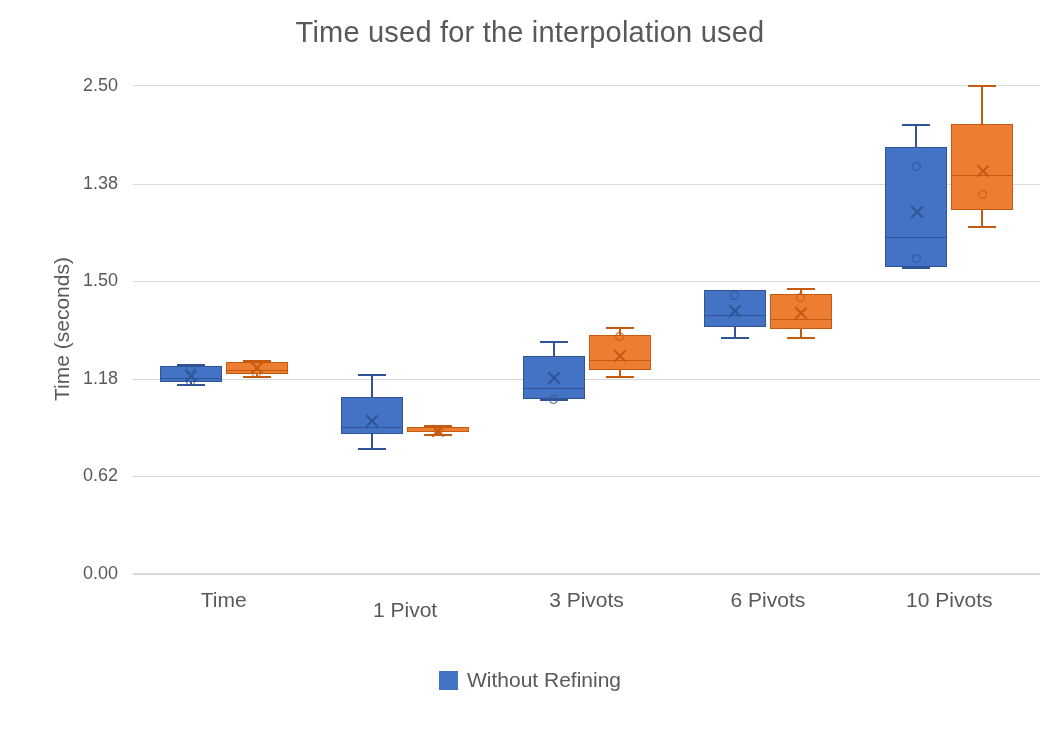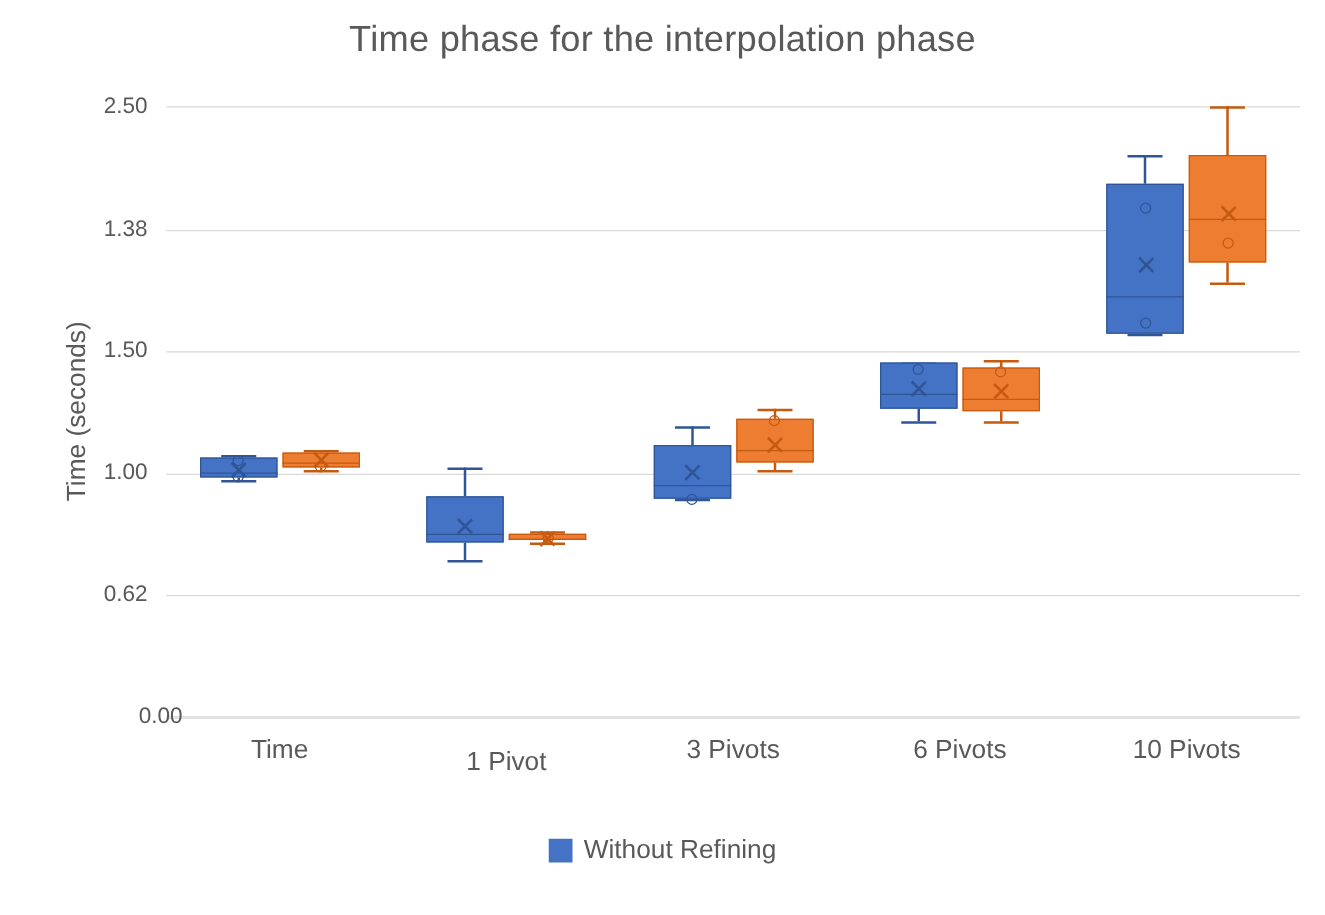--- a/index.html
+++ b/index.html
@@ -74,40 +74,40 @@
   }
   .legend-item{display:flex;align-items:center;gap:9px;}
   .legend-swatch{width:19px;height:19px;display:inline-block;}
   .legend-label{font-size:21px;color:#595959;}
 </style>
 <style>#mx-0-0:before,#mx-0-0:after{background:#2F5597;}</style><style>#mx-0-1:before,#mx-0-1:after{background:#2F5597;}</style><style>#mx-0-2:before,#mx-0-2:after{background:#2F5597;}</style><style>#mx-0-3:before,#mx-0-3:after{background:#2F5597;}</style><style>#mx-0-4:before,#mx-0-4:after{background:#2F5597;}</style><style>#mx-1-0:before,#mx-1-0:after{background:#C55A11;}</style><style>#mx-1-1:before,#mx-1-1:after{background:#C55A11;}</style><style>#mx-1-2:before,#mx-1-2:after{background:#C55A11;}</style><style>#mx-1-3:before,#mx-1-3:after{background:#C55A11;}</style><style>#mx-1-4:before,#mx-1-4:after{background:#C55A11;}</style></head>
 <body>
 
 <div id="chart-root">
 
-  <div class="chart-title">Time phase for the interpolation phase</div>
+  <div class="chart-title">Time used for the interpolation used</div>
 
   <div id="y-axis"></div>
   <div id="y-axis-title-wrap">
     <div class="y-axis-title">Time (seconds)</div>
   </div>
 
   <div class="plot-area" id="plot-area">
       <div class="gridline" style="top: 488px;"></div>
       <div class="gridline" style="top: 390.4px;"></div>
       <div class="gridline" style="top: 292.8px;"></div>
       <div class="gridline" style="top: 195.2px;"></div>
       <div class="gridline" style="top: 97.6px;"></div>
     </div>
   <div class="axis-line-x"></div>
 
   <div id="ticks-y">
-      <div class="ytick" style="top: 573px; left: 0px; padding-left: 28px;">0.00</div>
+      <div class="ytick" style="top: 573px; left: 0px;">0.00</div>
       <div class="ytick" style="top: 475.4px; left: 0px;">0.62</div>
-      <div class="ytick" style="top: 377.8px; left: 0px;">1.00</div>
+      <div class="ytick" style="top: 377.8px; left: 0px;">1.18</div>
       <div class="ytick" style="top: 280.2px; left: 0px;">1.50</div>
       <div class="ytick" style="top: 182.6px; left: 0px;">1.38</div>
       <div class="ytick" style="top: 85px; left: 0px;">2.50</div>
     </div>
   <div id="ticks-x">
       <div class="xtick" style="left: 223.7px;">Time</div>
       <div class="xtick" style="left: 405.1px; margin-top: 10px;">1 Pivot</div>
       <div class="xtick" style="left: 586.5px;">3 Pivots</div>
       <div class="xtick" style="left: 767.9px; text-align: right;">6 Pivots</div>
       <div class="xtick" style="left: 949.3px;">10 Pivots</div>

